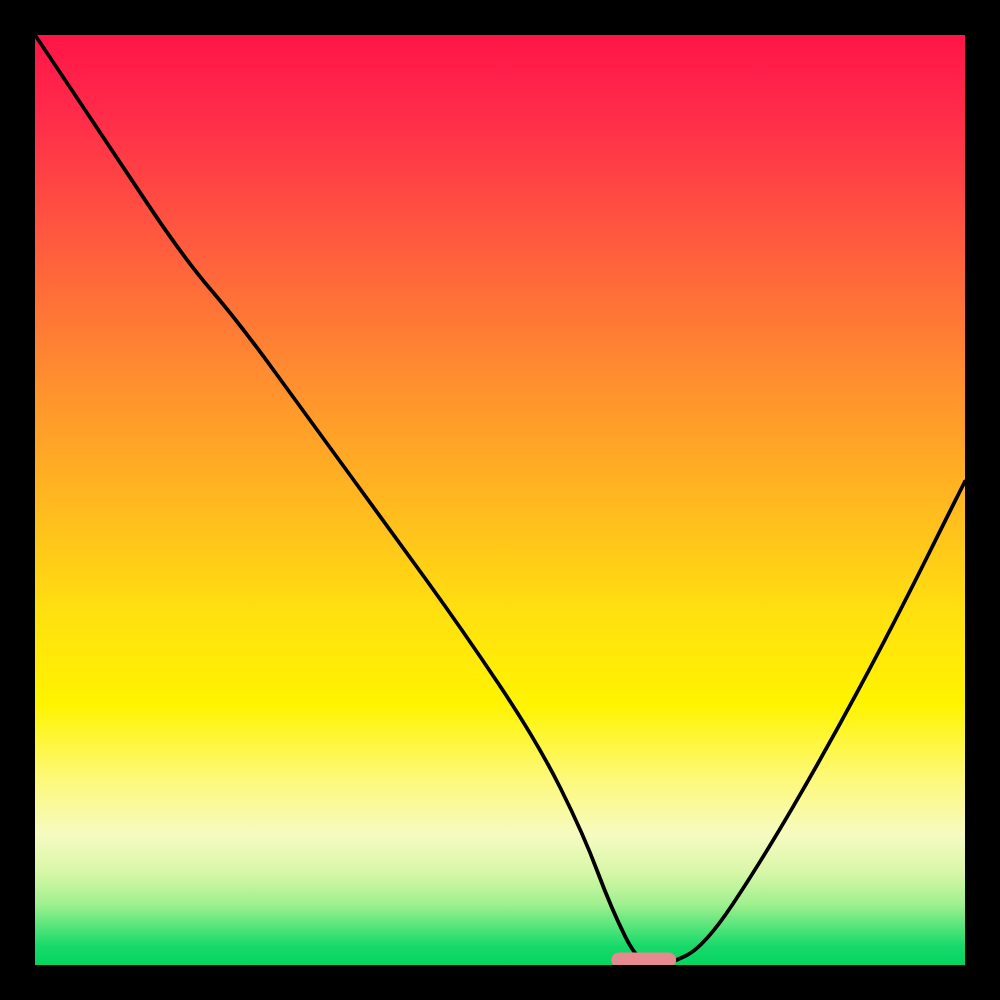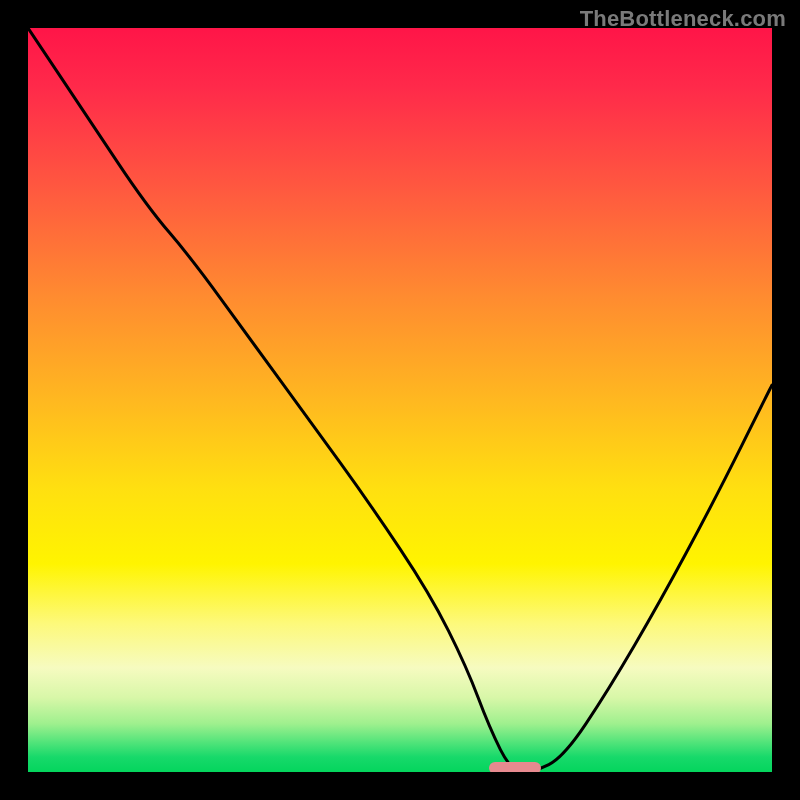--- a/index.html
+++ b/index.html
@@ -76,21 +76,20 @@
     position: absolute;
     background: #e78a8f;
     border-radius: 999px;
   }
 </style>
 </head>
 <body>
 
 <div class="frame">
 
-  <div class="watermark">TheBottleneck.com</div>
 
   <div class="plot-area">
     <div class="gradient"></div>
 
     <svg class="curve" viewBox="0 0 744 744" preserveAspectRatio="none">
       <path d="M 0.0 0.0 Q 0.0 0.0 29.8 44.6 Q 59.5 89.3 89.3 133.9 Q 119.0 178.6 141.4 204.6 Q 163.7 230.6 193.4 271.6 Q 223.2 312.5 253.0 353.4 Q 282.7 394.3 312.5 435.2 Q 342.2 476.2 372.0 520.8 Q 401.8 565.4 420.4 602.6 Q 439.0 639.8 450.1 669.6 Q 461.3 699.4 472.4 721.7 Q 483.6 744.0 494.8 744.0 Q 505.9 744.0 520.8 736.6 Q 535.7 729.1 558.0 695.6 Q 580.3 662.2 606.4 617.5 Q 632.4 572.9 658.4 524.5 Q 684.5 476.2 714.2 416.6 T 744.0 357.1"></path>
     </svg>
 
     <div class="marker" style="left: 461.28px; width: 52.08px; top: 734px; height: 12px; background: rgb(231, 138, 143);"></div>
   </div>

